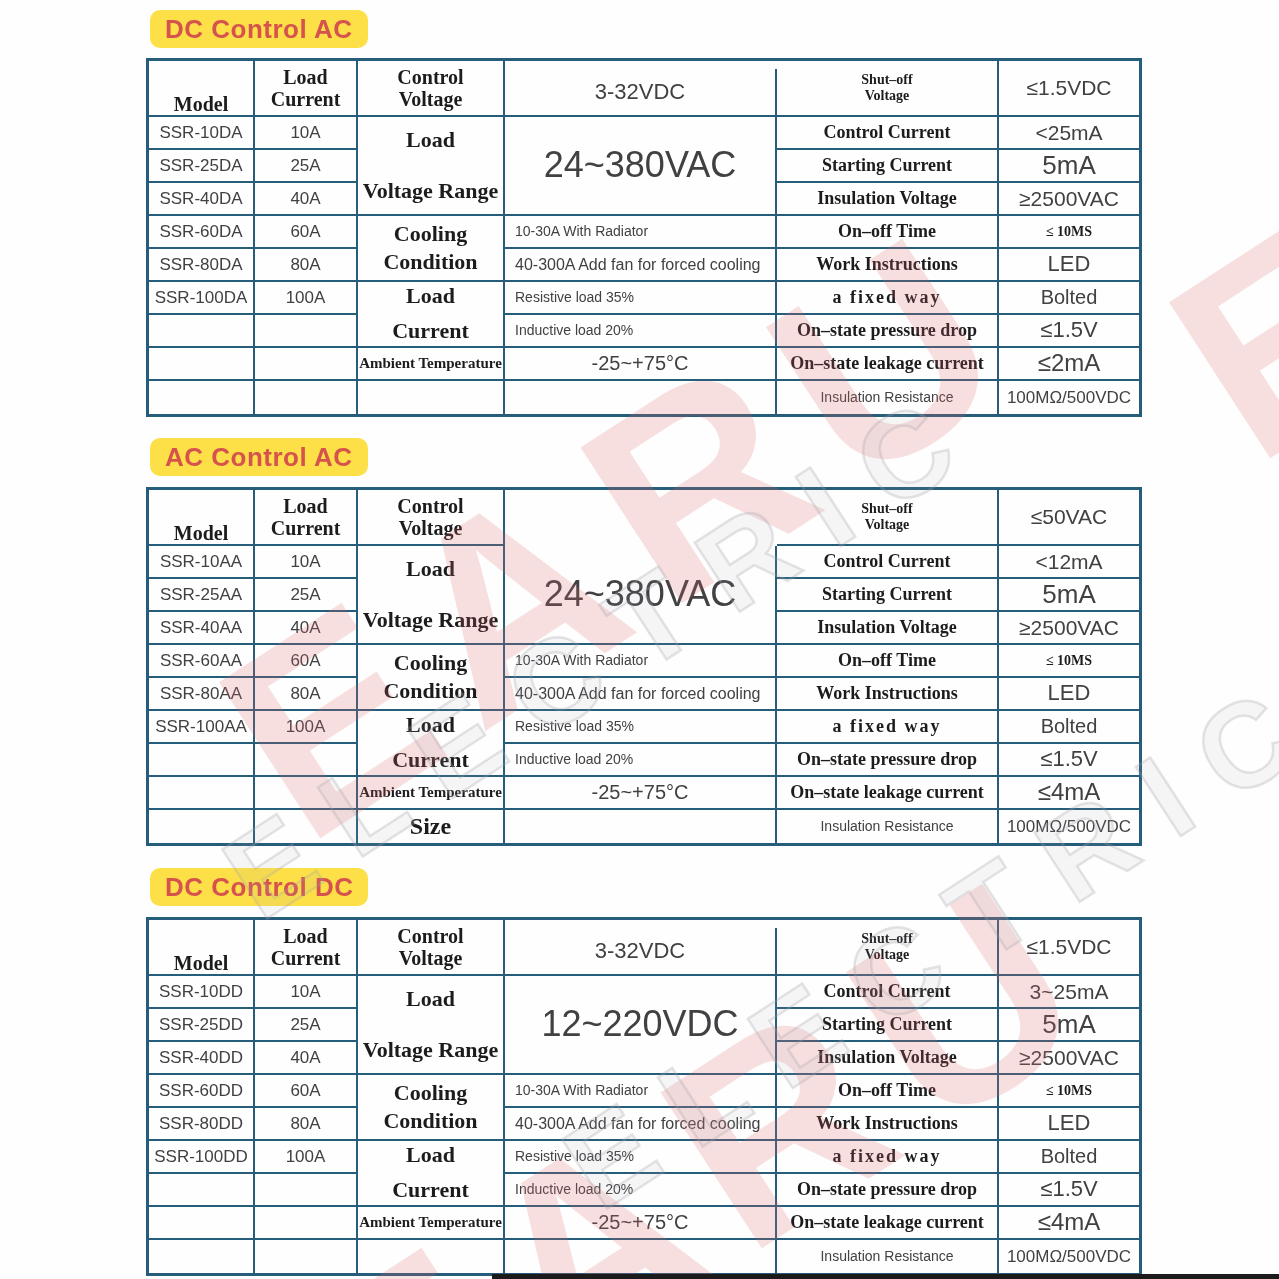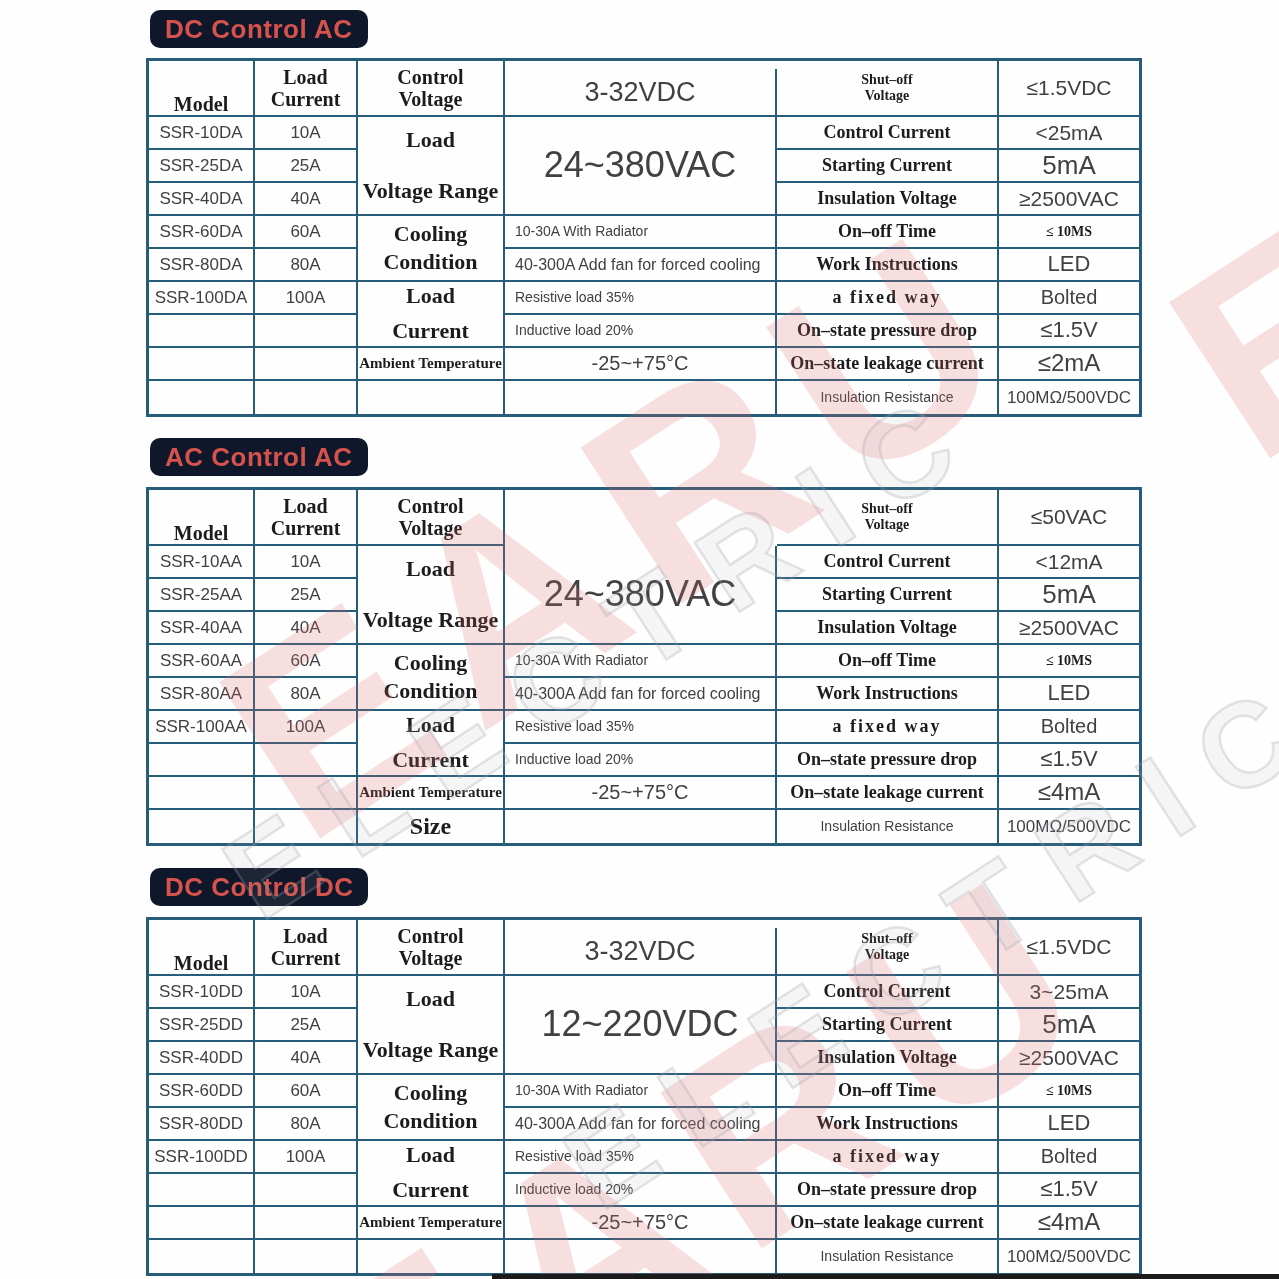--- a/index.html
+++ b/index.html
@@ -5,21 +5,21 @@
   :root{ --bd:#265d7a; }
   html,body{margin:0;padding:0;background:#ffffff;}
   #page{position:relative;width:1279px;height:1279px;background:#fefefe;overflow:hidden;
         font-family:"Liberation Sans",sans-serif;}
   
   .wm{position:absolute;z-index:4;font-family:"Liberation Sans",sans-serif;font-weight:bold;
       transform:rotate(-33deg);transform-origin:left top;white-space:nowrap;pointer-events:none;}
   .wm-pink{color:rgba(224,100,100,0.20);letter-spacing:28px;}
   .wm-gray{color:rgba(170,170,180,0.10);-webkit-text-stroke:2.5px rgba(160,160,170,0.28);letter-spacing:34px;}
   
-  .badge{position:absolute;left:150px;z-index:3;display:inline-block;background:#0f172a;color:#d6534d;
+  .badge{position:absolute;left:150px;z-index:3;display:inline-block;background:#fde047;color:#d6534d;
          font-weight:bold;font-size:26px;line-height:38px;padding:0 15px;border-radius:10px;letter-spacing:0.5px;}
   
   .grid{position:absolute;left:146px;z-index:2;display:grid;
         grid-template-columns:106px 103px 147px 272px 222px 140px;
         grid-template-rows:56px repeat(9,33px);
         border:3px solid var(--bd);background:transparent;}
   .c{border-right:2px solid var(--bd);border-bottom:2px solid var(--bd);
      display:flex;flex-direction:column;align-items:center;justify-content:center;
      text-align:center;overflow:hidden;line-height:1.12;box-sizing:border-box;}
   .bre{border-right:none;}
@@ -27,21 +27,21 @@
   .serif{font-family:"Liberation Serif",serif;font-weight:bold;color:#1c1c1e;}
   .sans{color:#414144;}
   .left{align-items:flex-start;text-align:left;padding-left:10px;}
   .bottom{justify-content:flex-end;}
   .gaplg{gap:26px;}
   .gapsm{gap:10px;}
   .gapxs{gap:3px;}
   .ls2{letter-spacing:2px;}
   .s15{font-size:15px;}.s16{font-size:16px;}.s17{font-size:17px;}.s18{font-size:18px;}
   .s19{font-size:14px;}.s20{font-size:20px;}.s21{font-size:21px;}.s22{font-size:22px;}
-  .s23{font-size:21px;}.s24{font-size:24px;}.s26{font-size:26px;}.s27{font-size:27px;margin-top:8px;}.s36{font-size:36px;}
+  .s23{font-size:21px;}.s24{font-size:24px;}.s26{font-size:26px;}.s27{font-size:22px;margin-top:8px;}.s36{font-size:36px;}
   .scan-edge{position:absolute;left:492px;right:0;bottom:0;height:5px;background:#1b1b1b;z-index:5;}
 </style>
 </head>
 <body>
 
 <div id="page">
 
   <div class="wm wm-pink" style="left:170px;top:640px;font-size:270px;">EARU</div>
   <div class="wm wm-gray" style="left:200px;top:830px;font-size:120px;">ELECTRIC</div>
   <div class="wm wm-pink" style="left:250px;top:1285px;font-size:270px;">EARU</div>

